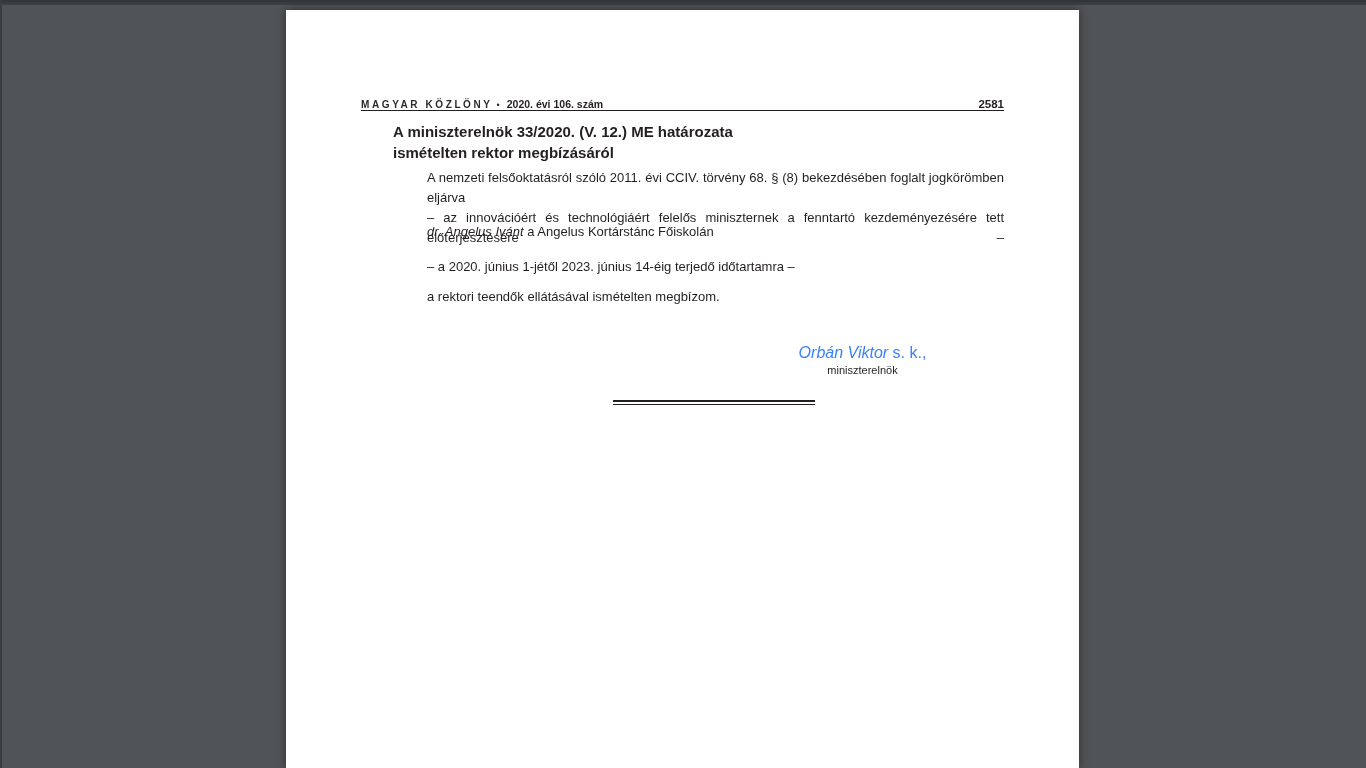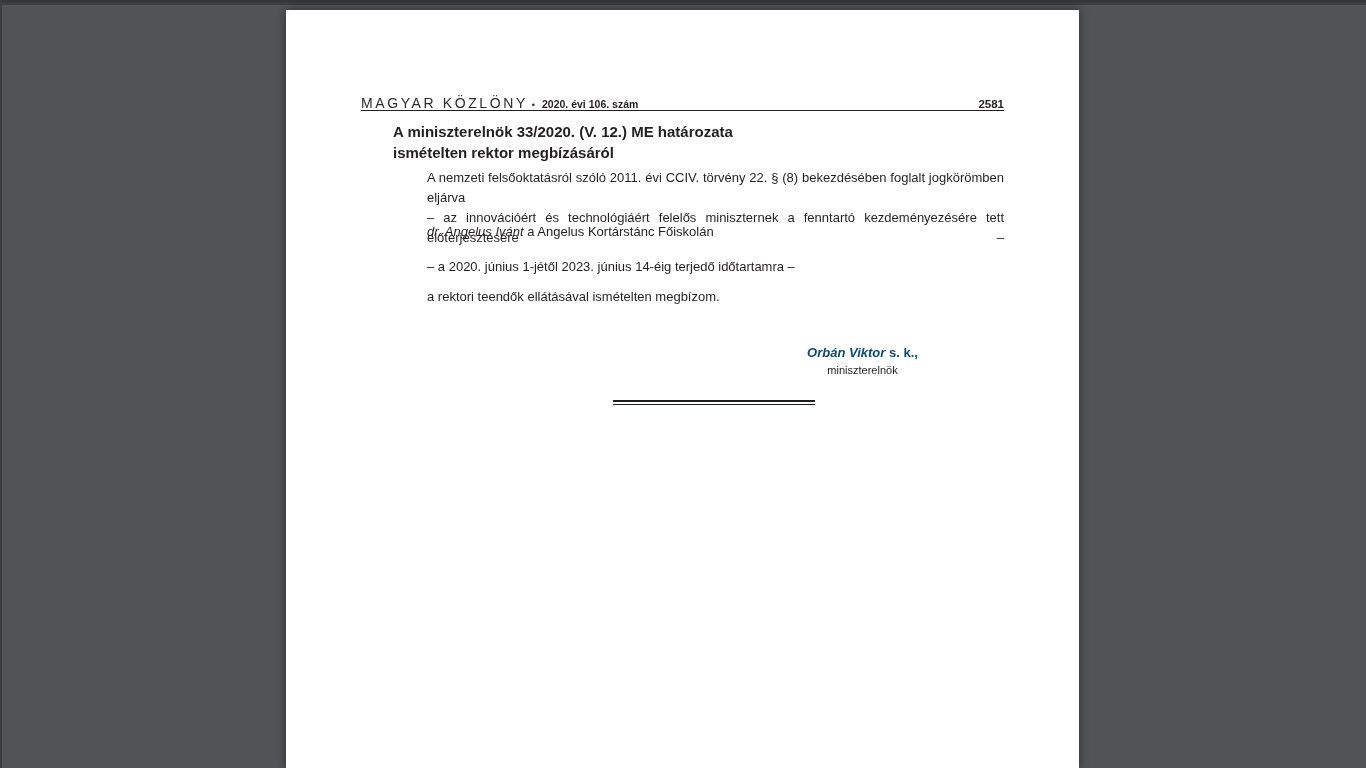--- a/index.html
+++ b/index.html
@@ -43,22 +43,22 @@
     position: absolute;
     left: 75px;
     right: 75px;
     top: 84px;
     display: flex;
     justify-content: space-between;
     align-items: baseline;
     white-space: nowrap;
   }
   .journal-name {
-    font-size: 14px;
-    font-weight: 400;
+    font-size: 10px;
+    font-weight: 700;
     letter-spacing: 2.6px;
     color: #2b2b2b;
   }
   .header-bullet {
     font-size: 9px;
     margin: 0 7px 0 4px;
     color: #2b2b2b;
   }
   .issue-label {
     font-size: 10.5px;
@@ -109,24 +109,23 @@
   .it { font-style: italic; }
   
   .signature-block {
     position: absolute;
     left: 435px;
     top: 333px;
     width: 283px;
     text-align: center;
   }
   .signature-name-line {
-    font-size: 13px;
+    font-size: 16px;
     line-height: 20px;
-    color: #0c4a6e;
-    font-weight: bold;
+    color: #3b82f6;
   }
   .signature-role {
     font-size: 11px;
     line-height: 15px;
     color: #231f20;
     text-align: center;
   }
   
   .decree-separator {
     position: absolute;
@@ -154,21 +153,21 @@
       <span class="page-number">2581</span>
     </div>
     <div class="header-rule"></div>
 
     <div class="decree-title">
       <div>A miniszterelnök 33/2020. (V. 12.) ME határozata</div>
       <div>ismételten rektor megbízásáról</div>
     </div>
 
     <div class="body-par par-1">
-      <div class="jline">A nemzeti felsőoktatásról szóló 2011. évi CCIV. törvény 22. § (8) bekezdésében foglalt jogkörömben eljárva</div>
+      <div class="jline">A nemzeti felsőoktatásról szóló 2011. évi CCIV. törvény 68. § (8) bekezdésében foglalt jogkörömben eljárva</div>
       <div class="jline">– az innovációért és technológiáért felelős miniszternek a fenntartó kezdeményezésére tett előterjesztésére –</div>
     </div>
 
     <div class="body-par par-2"><span class="it">dr. Angelus Ivánt</span><span> a Angelus Kortárstánc Főiskolán</span></div>
 
     <div class="body-par par-3">– a 2020. június 1-jétől 2023. június 14-éig terjedő időtartamra –</div>
 
     <div class="body-par par-4">a rektori teendők ellátásával ismételten megbízom.</div>
 
     <div class="signature-block">

